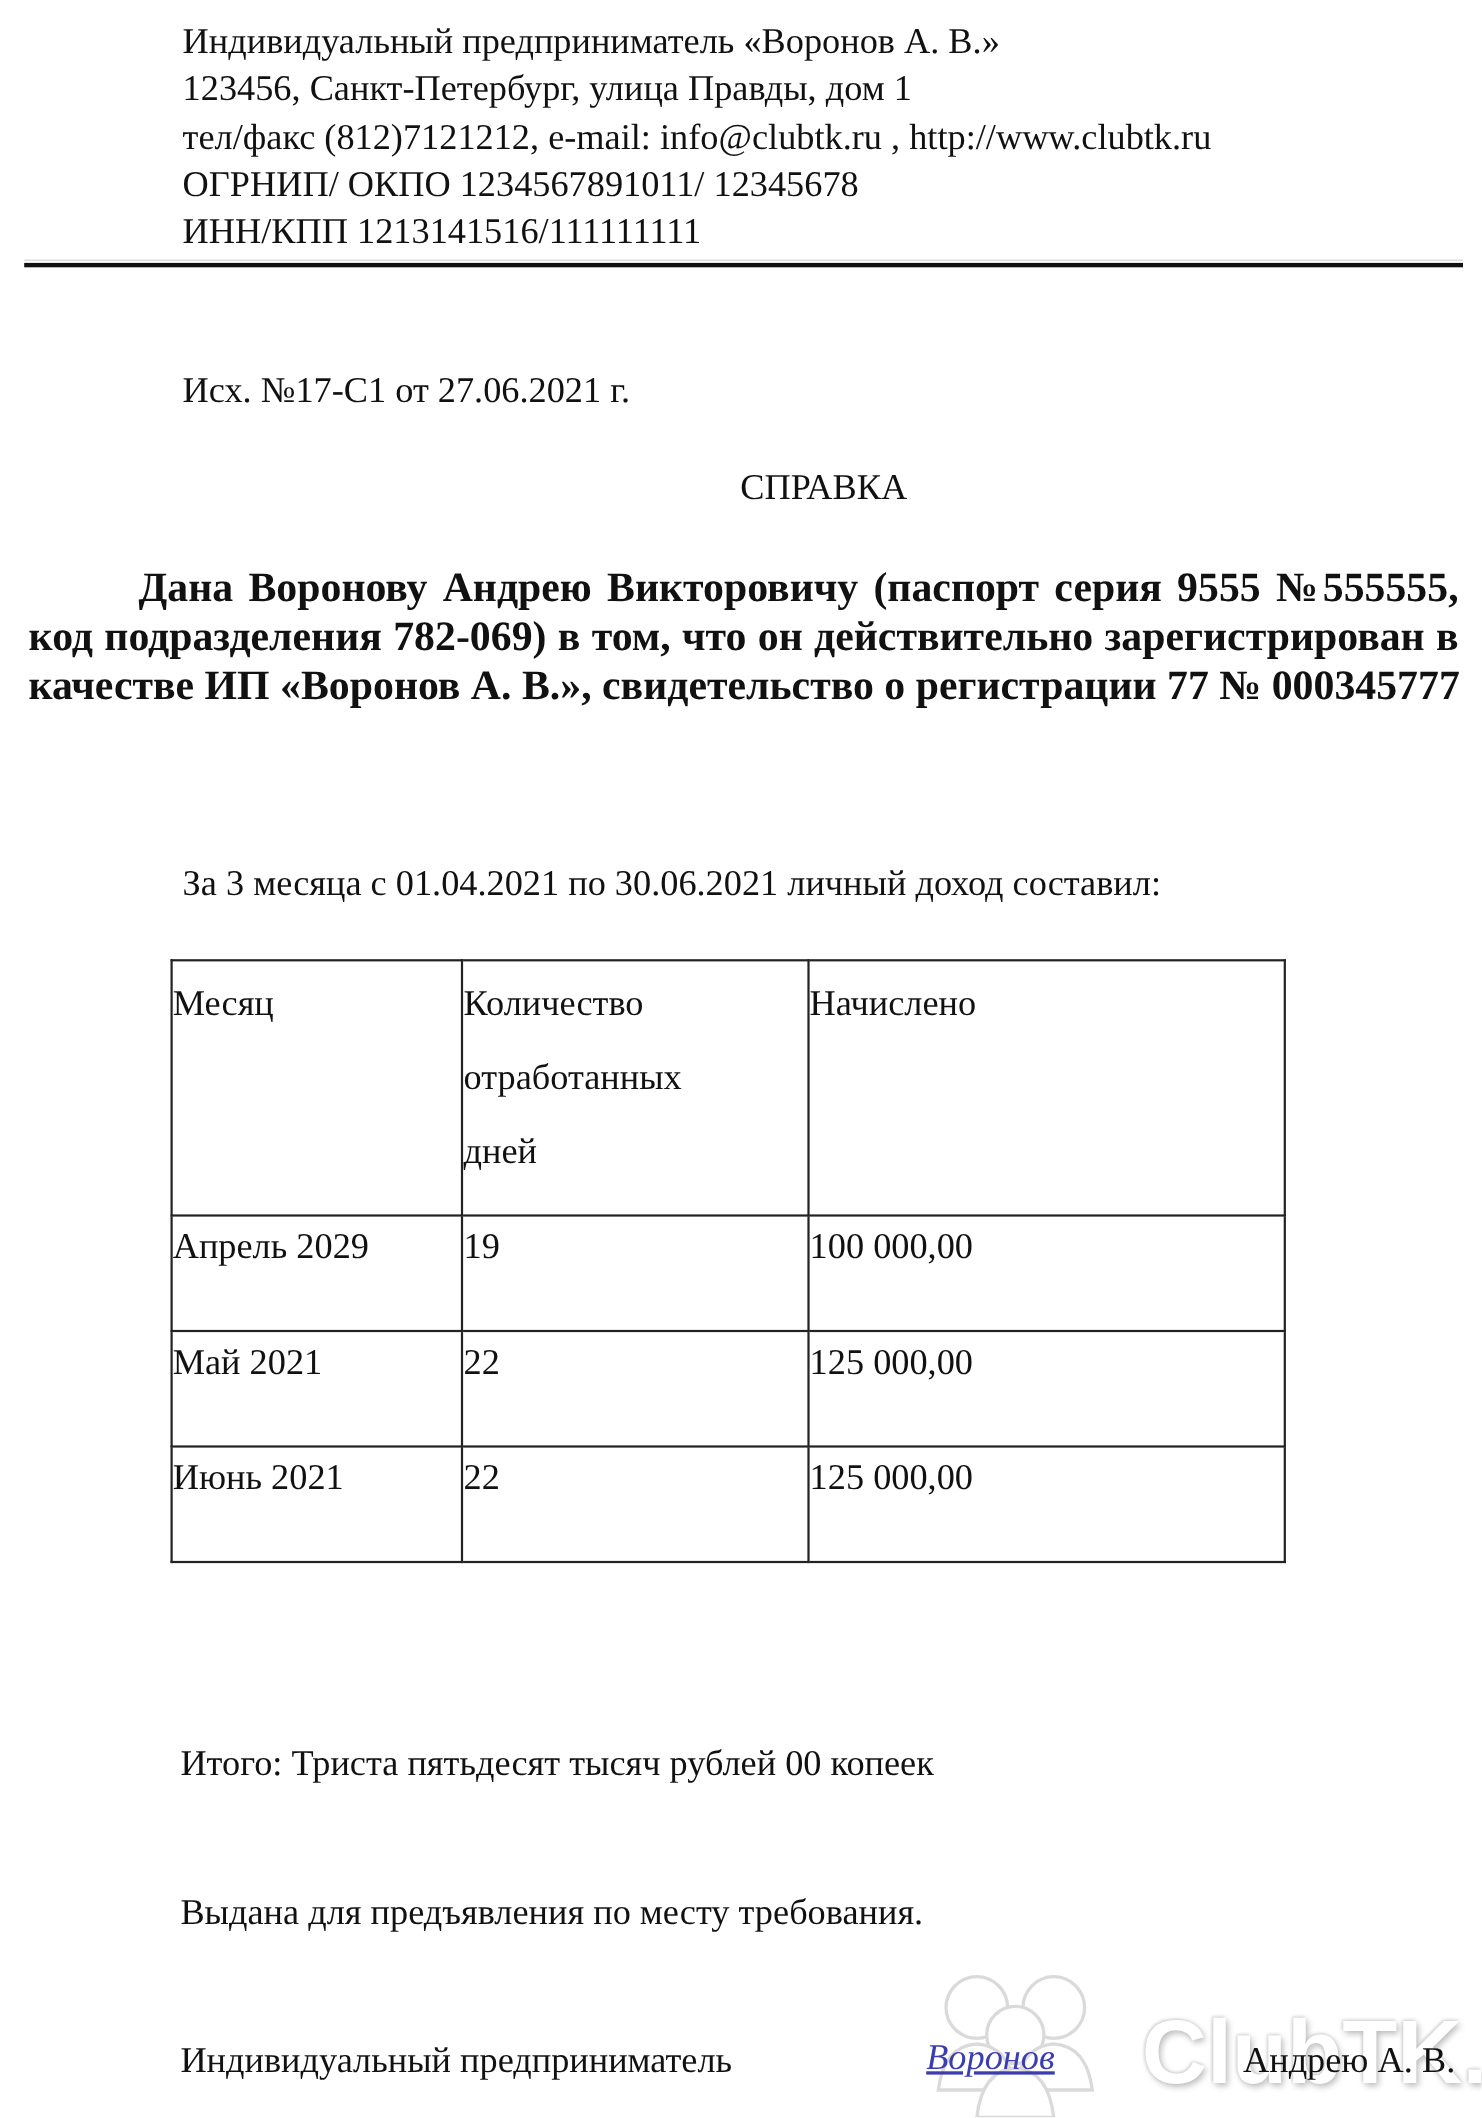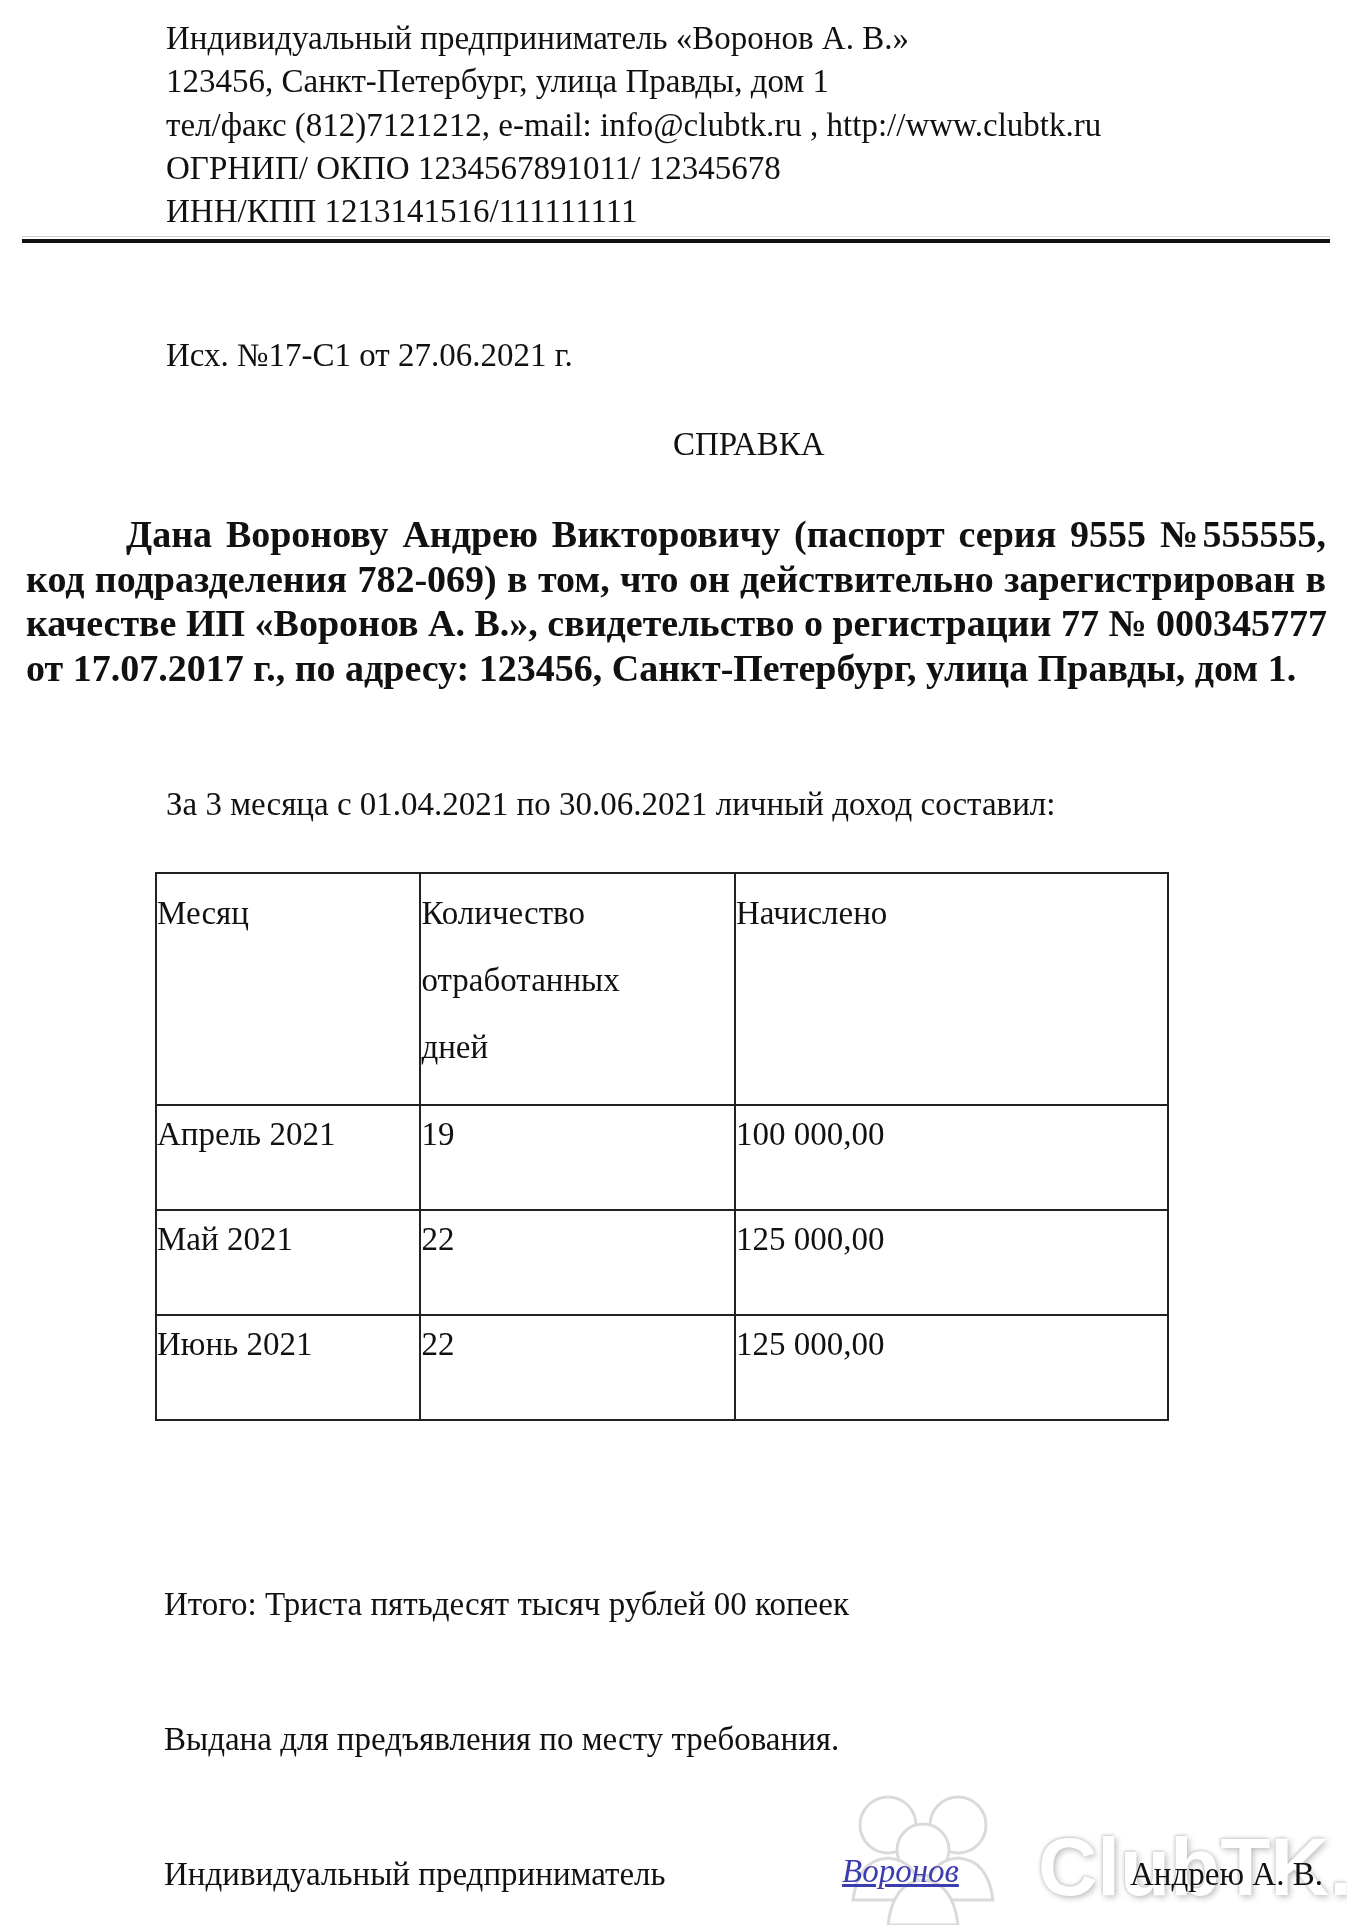--- a/index.html
+++ b/index.html
@@ -56,21 +56,20 @@
 <div class="rule"></div>
 
 <div class="abs t34" style="left:126px; top:335px">Исх. №17-С1 от 27.06.2021 г.</div>
 
 <div class="abs t34" style="left:633px; top:424px">СПРАВКА</div>
 
 <div class="para" style="top:512px">
   <span class="line first">Дана Воронову Андрею Викторовичу (паспорт серия 9555 №555555,</span>
   <span class="line">код подразделения 782-069) в том, что он действительно зарегистрирован в</span>
   <span class="line">качестве ИП «Воронов А. В.», свидетельство о регистрации 77 № 000345777</span>
-  <span class="line last">от 17.07.2017 г., по адресу: 123456, Санкт-Петербург, улица Правды, дом 1.</span>
 </div>
 
 <div class="abs t34" style="left:126px; top:784px">За 3 месяца с 01.04.2021 по 30.06.2021 личный доход составил:</div>
 
 <table class="income">
   <colgroup>
       <col class="c1">
       <col class="c2">
       <col class="c3">
     </colgroup>
@@ -80,21 +79,21 @@
       <th>
         <span class="hdr-line">Количество</span>
         <span class="hdr-line">отработанных</span>
         <span class="hdr-line">дней</span>
       </th>
       <th>Начислено</th>
     </tr>
   </thead>
   <tbody>
     <tr>
-      <td>Апрель 2021</td>
+      <td>Апрель 2029</td>
       <td>19</td>
       <td>100 000,00</td>
     </tr>
     <tr>
       <td>Май 2021</td>
       <td>22</td>
       <td>125 000,00</td>
     </tr>
     <tr>
       <td>Июнь 2021</td>

